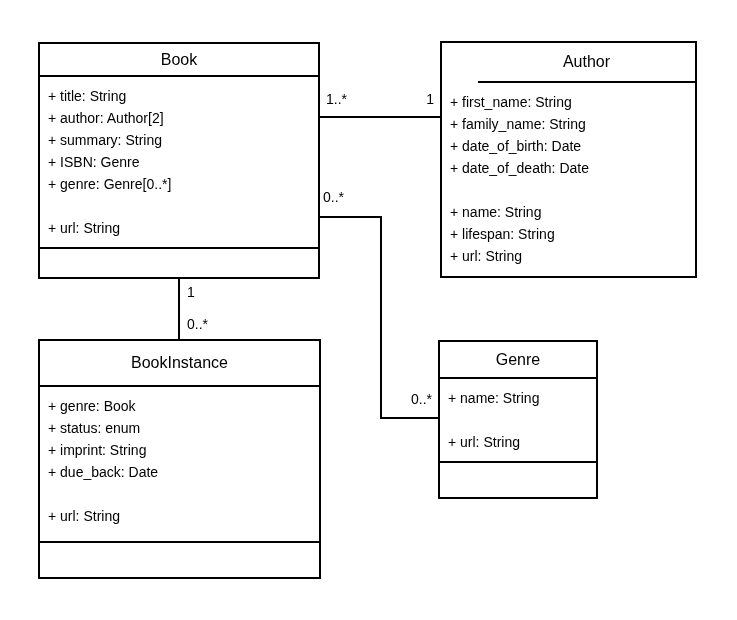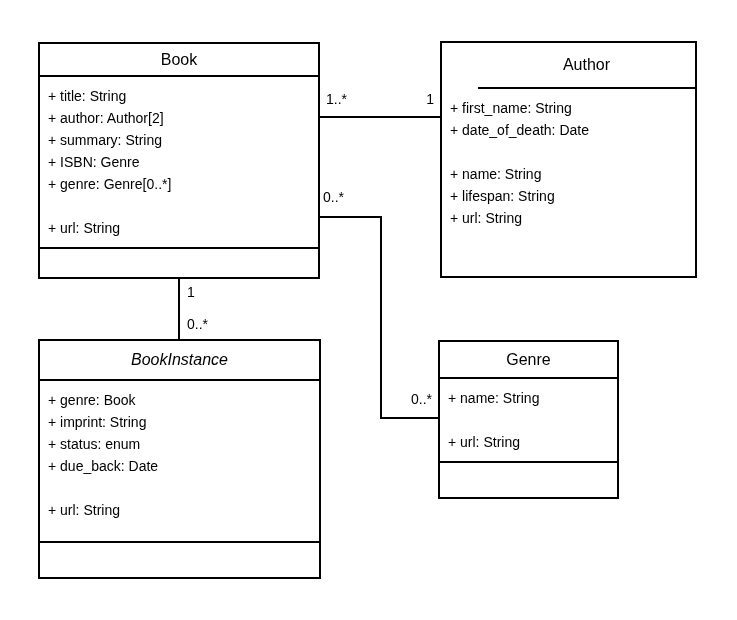--- a/index.html
+++ b/index.html
@@ -82,45 +82,47 @@
       <div class="uml-attr">+ summary: String</div>
       <div class="uml-attr">+ ISBN: Genre</div>
       <div class="uml-attr">+ genre: Genre[0..*]</div>
       <div class="uml-attr"></div>
       <div class="uml-attr">+ url: String</div>
     </div>
     <div class="uml-methods" style="height:36px;"></div>
   </div>
 
   <div class="uml-class" style="left:440px; top:41px; width:257px; height:237px;">
-    <div class="uml-title" style="height:46px;margin-left:36px;">Author</div>
+    <div class="uml-title" style="height:40px;margin-left:36px;">Author</div>
     <div class="uml-attrs">
       <div class="uml-attr">+ first_name: String</div>
+      <div class="uml-attr">+ family_name: String</div>
+      <div class="uml-attr">+ date_of_birth: Date</div>
       <div class="uml-attr">+ date_of_death: Date</div>
       <div class="uml-attr"></div>
       <div class="uml-attr">+ name: String</div>
       <div class="uml-attr">+ lifespan: String</div>
       <div class="uml-attr">+ url: String</div>
     </div>
   </div>
 
   <div class="uml-class" style="left:38px; top:339px; width:283px; height:240px;">
-    <div class="uml-title" style="height:40px;font-style:italic;">BookInstance</div>
+    <div class="uml-title" style="height:46px;">BookInstance</div>
     <div class="uml-attrs">
       <div class="uml-attr">+ genre: Book</div>
+      <div class="uml-attr">+ status: enum</div>
       <div class="uml-attr">+ imprint: String</div>
-      <div class="uml-attr">+ status: enum</div>
       <div class="uml-attr">+ due_back: Date</div>
       <div class="uml-attr"></div>
       <div class="uml-attr">+ url: String</div>
     </div>
     <div class="uml-methods" style="height:36px;"></div>
   </div>
 
-  <div class="uml-class" style="left:438px; top:340px; width:181px; height:159px;">
+  <div class="uml-class" style="left:438px; top:340px; width:160px; height:159px;">
     <div class="uml-title" style="height:37px;">Genre</div>
     <div class="uml-attrs">
       <div class="uml-attr">+ name: String</div>
       <div class="uml-attr"></div>
       <div class="uml-attr">+ url: String</div>
     </div>
     <div class="uml-methods" style="height:36px;"></div>
   </div>
 
   <div class="connector" style="left:320px; top:116px; width:120px; height:2px;"></div>

